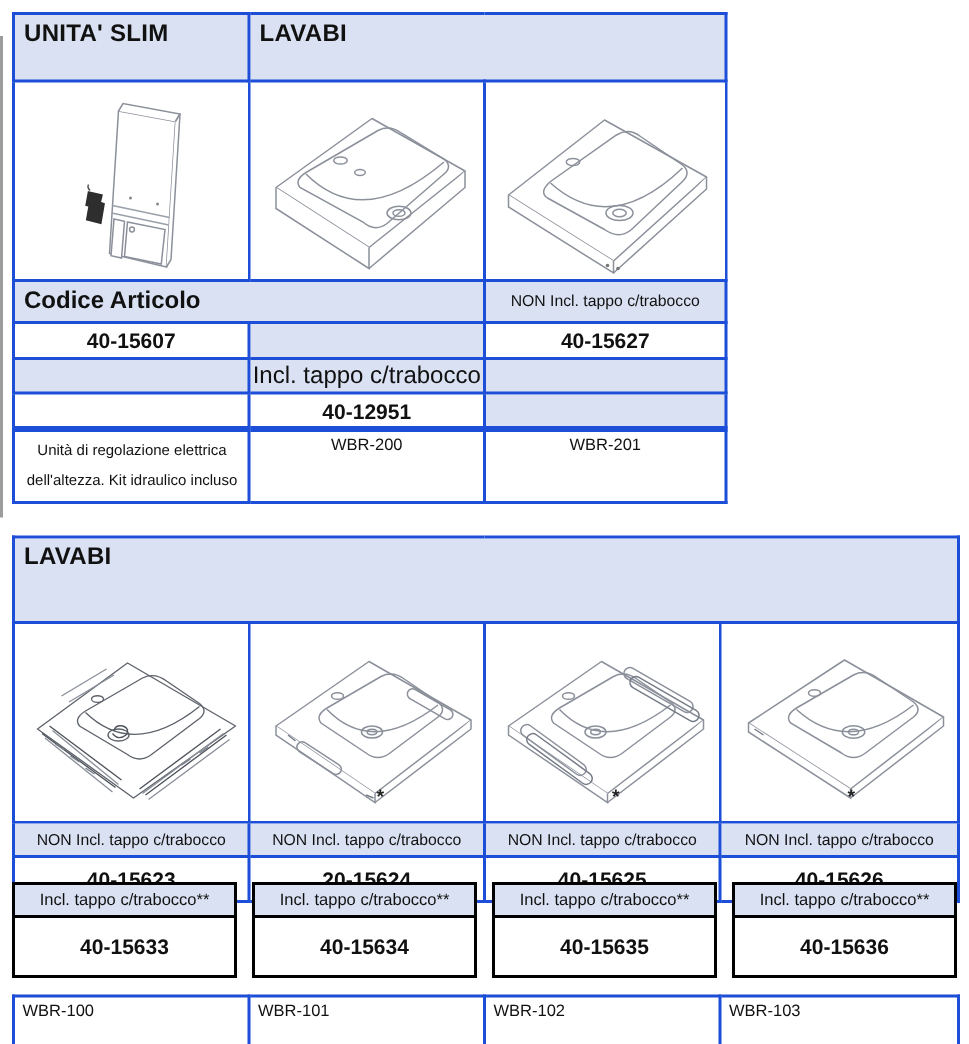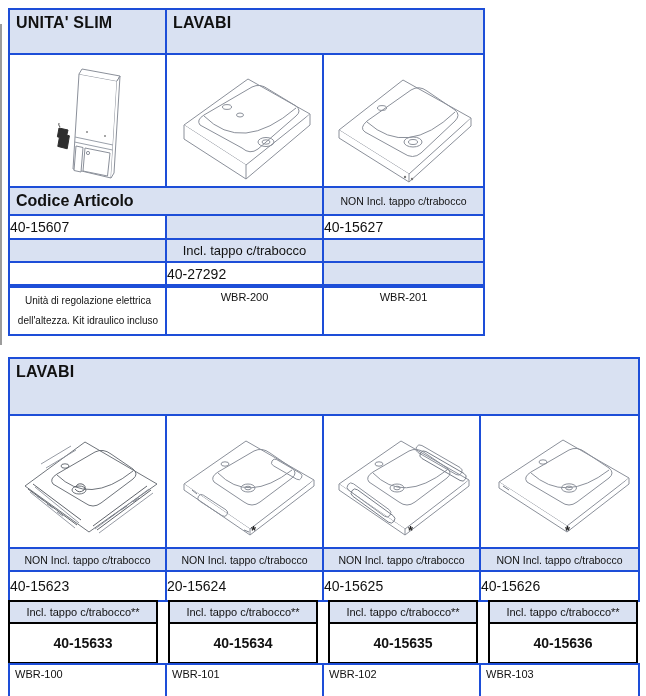--- a/index.html
+++ b/index.html
@@ -13,30 +13,30 @@
   }
   table { border-collapse: collapse; table-layout: fixed; }
   td { border: 2px solid #1d4ed8; overflow: hidden; vertical-align: middle; }
   .blue { background: #d9e1f2; }
   .white { background: #ffffff; }
 
   
   #top-table   { position:absolute; left:8px;  top:8px;   width:475px; }
   #reg-table   { position:absolute; left:8px;  top:286px; width:475px;text-align:center; }
   #lavabi-table{ position:absolute; left:8px;  top:357px; width:630px; }
-  #incl-row    { position:absolute; left:8px;  top:600px; width:630px; display:flex; gap:10px; }
+  #incl-row    { position:absolute; left:8px;  top:588px; width:630px; display:flex; gap:10px; }
   #wbr-table   { position:absolute; left:8px;  top:663px; width:630px; }
   #edge-line   { position:absolute; left:0; top:24px; width:2px; height:321px; background:#4a4a4a; opacity:.55; }
 
   
   .hdr-big { font-size:16px; font-weight:700; vertical-align:top; padding:4px 6px; letter-spacing:.2px; }
   .codice  { font-size:16px; font-weight:700; padding:2px 6px; }
   .lbl-sm  { font-size:10.5px; text-align:center; white-space:nowrap; padding:1px 0;margin-top:40px; }
-  .lbl-md  { font-size:13px; text-align:center; white-space:nowrap; }
-  .code    { font-size:14px; font-weight:400; }
+  .lbl-md  { font-size:16px; text-align:center; white-space:nowrap; }
+  .code    { font-size:14px; font-weight:700; text-align:center; }
   .wbr     { font-size:11px; vertical-align:top; padding:3px 5px; }
   .desc    { font-size:10px; line-height:1.95; vertical-align:top; padding:3px 3px 0 4px; }
 
   .img-cell { position:relative; background:#fff; vertical-align:middle; text-align:center; }
   .img-cell svg { display:block; margin:0 auto; }
   .asterisk { position:absolute; bottom:4px; left:0; right:0; text-align:center;
               font-size:13px; font-weight:700; color:#222; line-height:1; }
 
   
   .mini { flex:1 1 0; border:2px solid #000; }
@@ -120,21 +120,21 @@
       <td class="blue"></td>
       <td class="white code">40-15627</td>
     </tr>
     <tr style="height:23px">
       <td class="blue"></td>
       <td class="blue lbl-md">Incl. tappo c/trabocco</td>
       <td class="blue"></td>
     </tr>
     <tr style="height:23px">
       <td class="white"></td>
-      <td class="white code">40-27292</td>
+      <td class="white code">40-12951</td>
       <td class="blue"></td>
     </tr>
   </tbody>
     </table>
 
   <table id="reg-table">
     <colgroup>
         <col style="width:157px">
         <col style="width:157px">
         <col style="width:161px">

